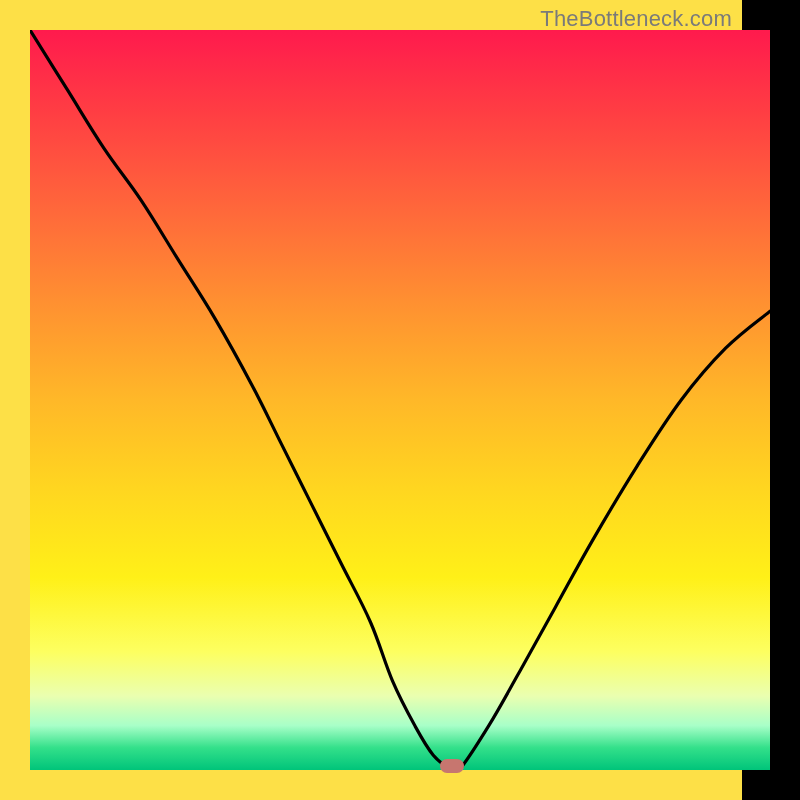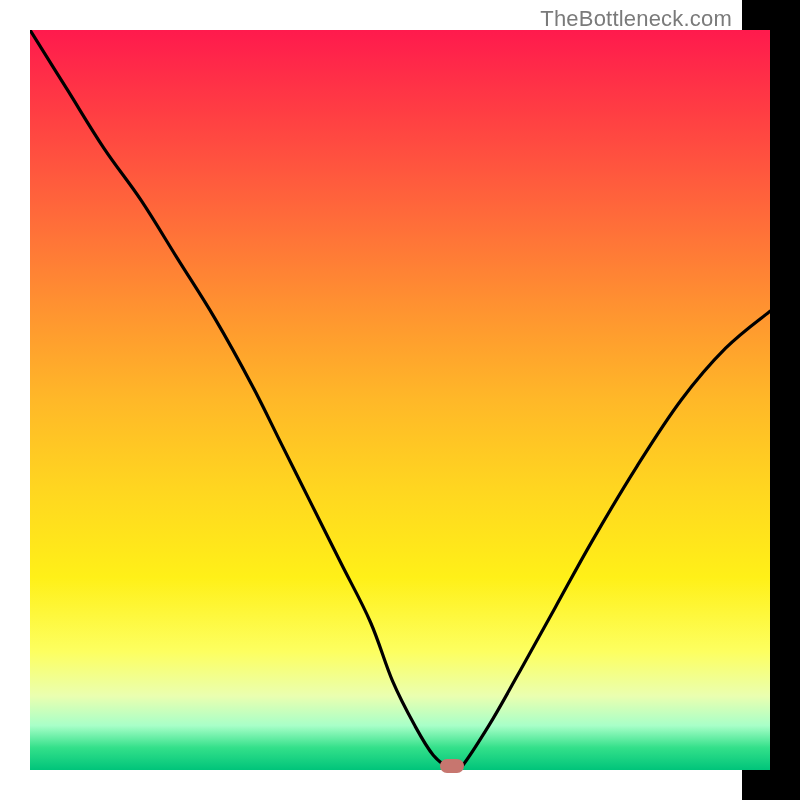--- a/index.html
+++ b/index.html
@@ -8,21 +8,21 @@
     width: 800px;
     height: 800px;
     background: #000;
     overflow: hidden;
     font-family: Arial, Helvetica, sans-serif;
   }
   .stage {
     position: relative;
     width: 742px;
     height: 800px;
-    background: #ffffff;
+    background: #fde047;
   }
   .plot {
     position: absolute;
     left: 30px;
     top: 30px;
     width: 740px;
     height: 740px;
     
     background: linear-gradient(
       to bottom,

